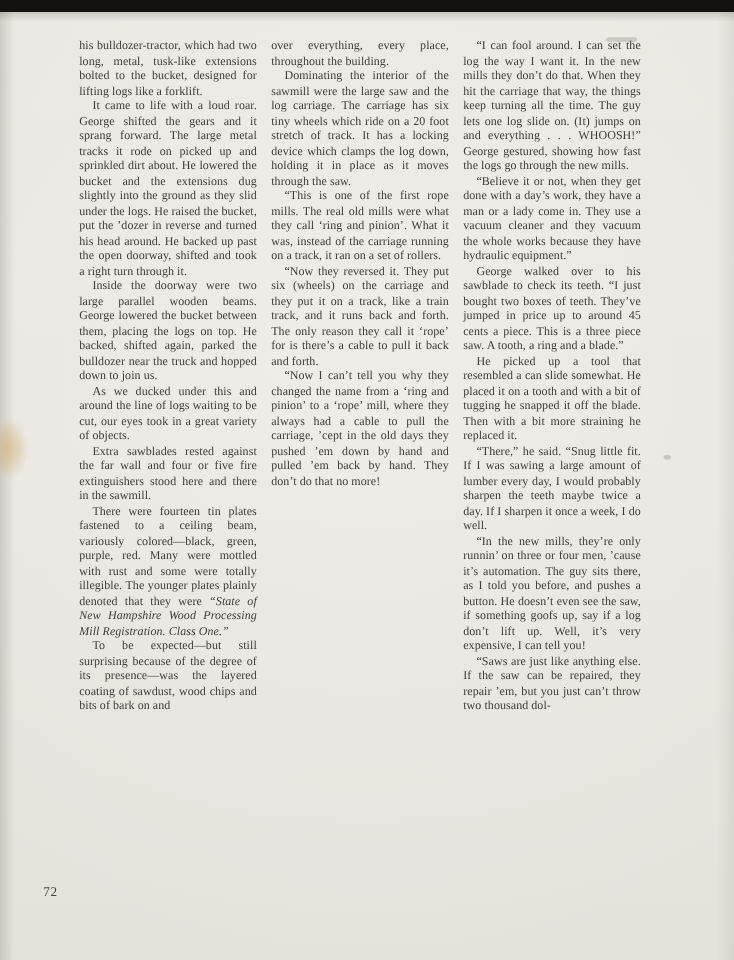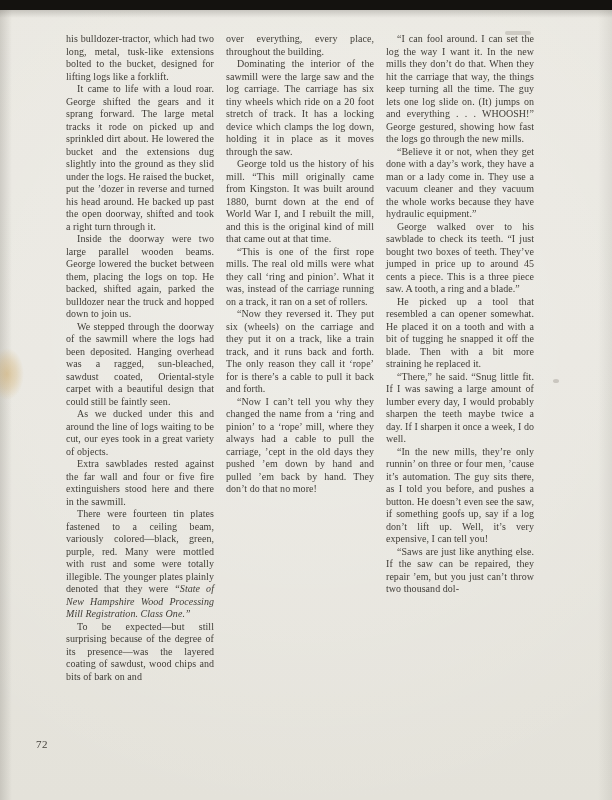--- a/index.html
+++ b/index.html
@@ -71,39 +71,37 @@
   <div class="stain"></div>
   <div class="speck speck-a"></div>
   <div class="speck speck-b"></div>
   <div class="speck speck-c"></div>
 
   <div class="columns">
     <div class="column continuation">
         <p>his bulldozer-tractor, which had two long, metal, tusk-like extensions bolted to the bucket, designed for lifting logs like a forklift.</p>
         <p>It came to life with a loud roar. George shifted the gears and it sprang forward. The large metal tracks it rode on picked up and sprinkled dirt about. He lowered the bucket and the extensions dug slightly into the ground as they slid under the logs. He raised the bucket, put the ’dozer in reverse and turned his head around. He backed up past the open doorway, shifted and took a right turn through it.</p>
         <p>Inside the doorway were two large parallel wooden beams. George lowered the bucket between them, placing the logs on top. He backed, shifted again, parked the bulldozer near the truck and hopped down to join us.</p>
-        <p>We stepped through the doorway of the sawmill where the logs had been deposited. Hanging overhead was a ragged, sun-bleached, sawdust coated, Oriental-style carpet with a beautiful design that could still be faintly seen.</p>
         <p>As we ducked under this and around the line of logs waiting to be cut, our eyes took in a great variety of objects.</p>
         <p>Extra sawblades rested against the far wall and four or five fire extinguishers stood here and there in the sawmill.</p>
         <p><span>There were fourteen tin plates fastened to a ceiling beam, variously colored—black, green, purple, red. Many were mottled with rust and some were totally illegible. The younger plates plainly denoted that they were </span><i>“State of New Hampshire Wood Processing Mill Registration. Class One.”</i></p>
         <p>To be expected—but still surprising because of the degree of its presence—was the layered coating of sawdust, wood chips and bits of bark on and</p>
       </div>
     <div class="column continuation">
         <p>over everything, every place, throughout the building.</p>
         <p>Dominating the interior of the sawmill were the large saw and the log carriage. The carriage has six tiny wheels which ride on a 20 foot stretch of track. It has a locking device which clamps the log down, holding it in place as it moves through the saw.</p>
-        <p>George told us the history of his mill. “This mill originally came from Kingston. It was built around 1880, burnt down at the end of World War I, and I rebuilt the mill, and this is the original kind of mill that came out at that time.</p>
         <p>“This is one of the first rope mills. The real old mills were what they call ‘ring and pinion’. What it was, instead of the carriage running on a track, it ran on a set of rollers.</p>
         <p>“Now they reversed it. They put six (wheels) on the carriage and they put it on a track, like a train track, and it runs back and forth. The only reason they call it ‘rope’ for is there’s a cable to pull it back and forth.</p>
         <p>“Now I can’t tell you why they changed the name from a ‘ring and pinion’ to a ‘rope’ mill, where they always had a cable to pull the carriage, ’cept in the old days they pushed ’em down by hand and pulled ’em back by hand. They don’t do that no more!</p>
       </div>
     <div class="column">
         <p>“I can fool around. I can set the log the way I want it. In the new mills they don’t do that. When they hit the carriage that way, the things keep turning all the time. The guy lets one log slide on. (It) jumps on and everything . . . WHOOSH!” George gestured, showing how fast the logs go through the new mills.</p>
         <p>“Believe it or not, when they get done with a day’s work, they have a man or a lady come in. They use a vacuum cleaner and they vacuum the whole works because they have hydraulic equipment.”</p>
         <p>George walked over to his sawblade to check its teeth. “I just bought two boxes of teeth. They’ve jumped in price up to around 45 cents a piece. This is a three piece saw. A tooth, a ring and a blade.”</p>
-        <p>He picked up a tool that resembled a can opener somewhat. He placed it on a tooth and with a bit of tugging he snapped it off the blade. Then with a bit more straining he replaced it.</p>
+        <p>He picked up a tool that resembled a can slide somewhat. He placed it on a tooth and with a bit of tugging he snapped it off the blade. Then with a bit more straining he replaced it.</p>
         <p>“There,” he said. “Snug little fit. If I was sawing a large amount of lumber every day, I would probably sharpen the teeth maybe twice a day. If I sharpen it once a week, I do well.</p>
         <p>“In the new mills, they’re only runnin’ on three or four men, ’cause it’s automation. The guy sits there, as I told you before, and pushes a button. He doesn’t even see the saw, if something goofs up, say if a log don’t lift up. Well, it’s very expensive, I can tell you!</p>
         <p>“Saws are just like anything else. If the saw can be repaired, they repair ’em, but you just can’t throw two thousand dol-</p>
       </div>
   </div>
 
   <div class="page-number">72</div>
 </div>
 
 </body></html>

